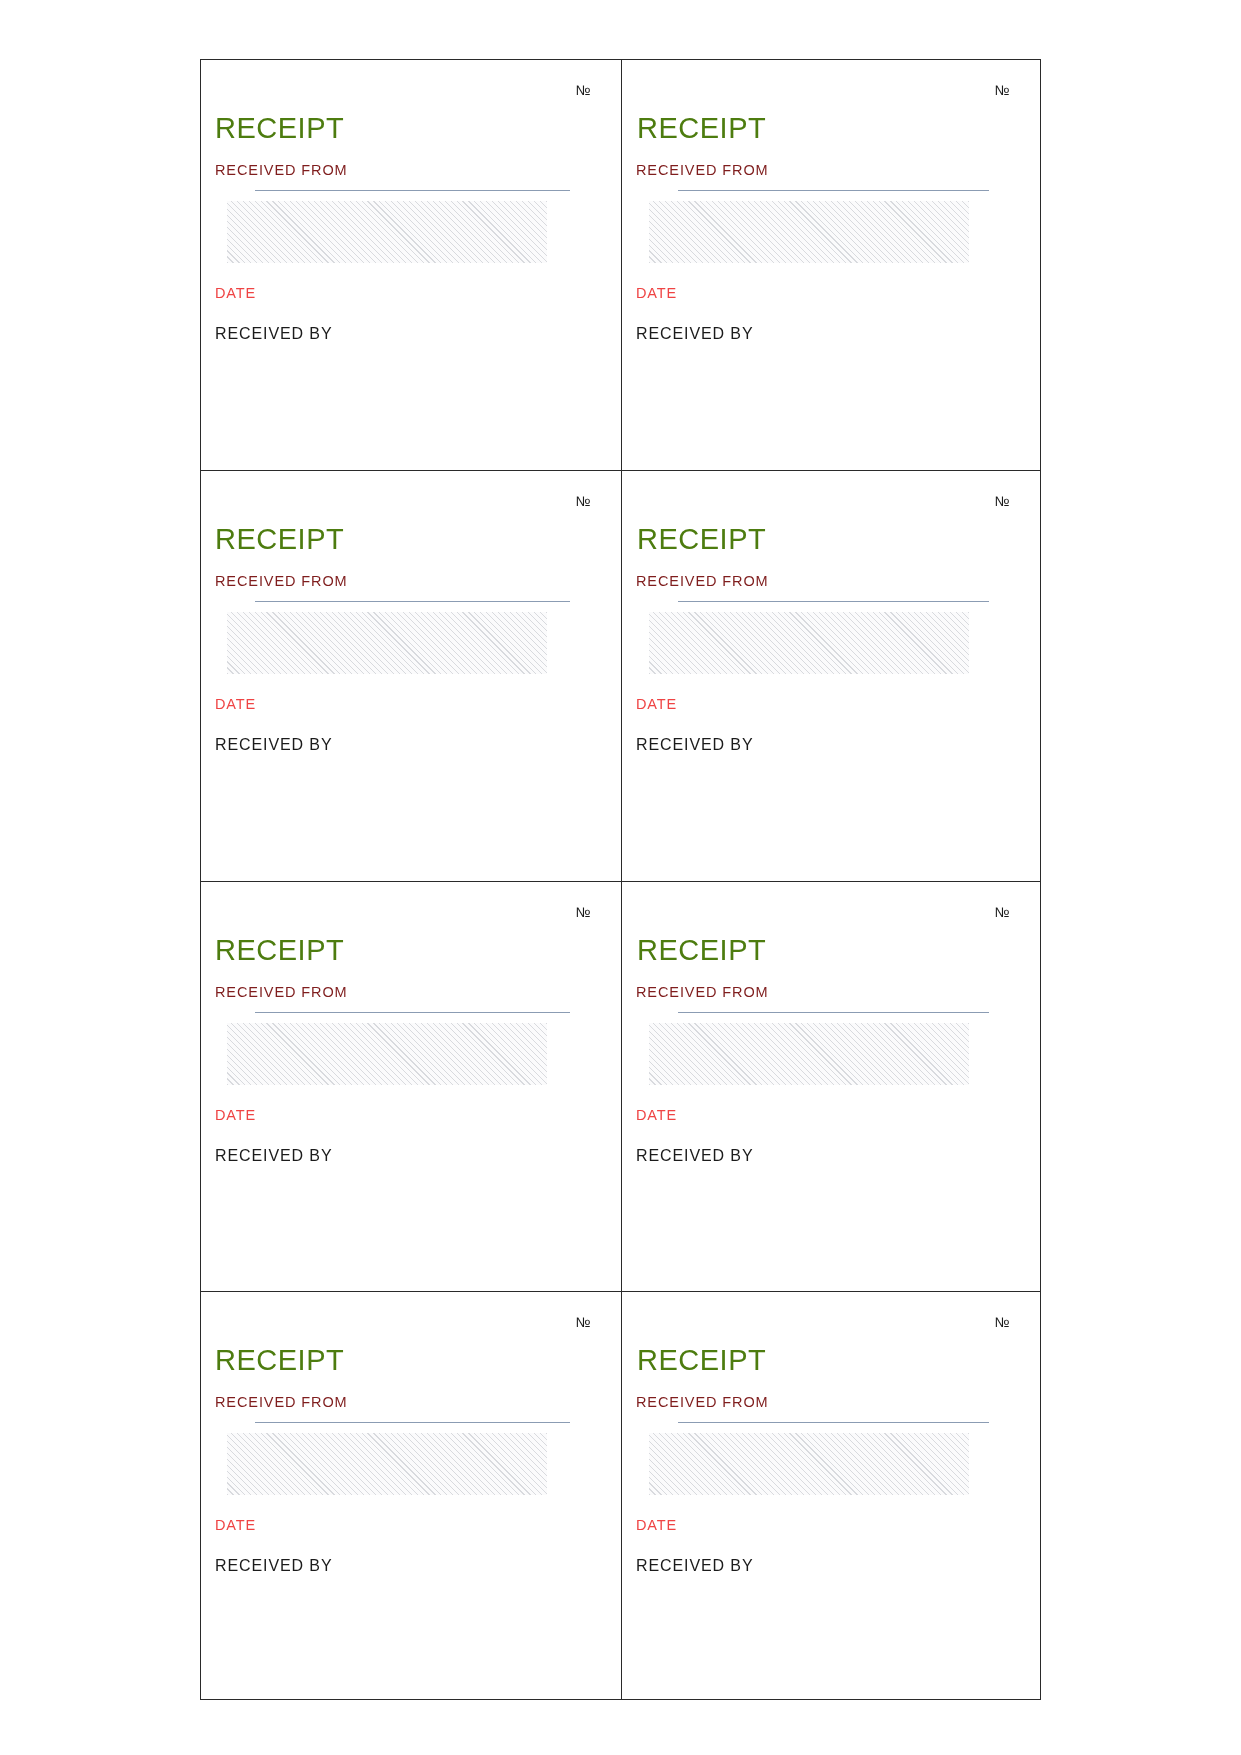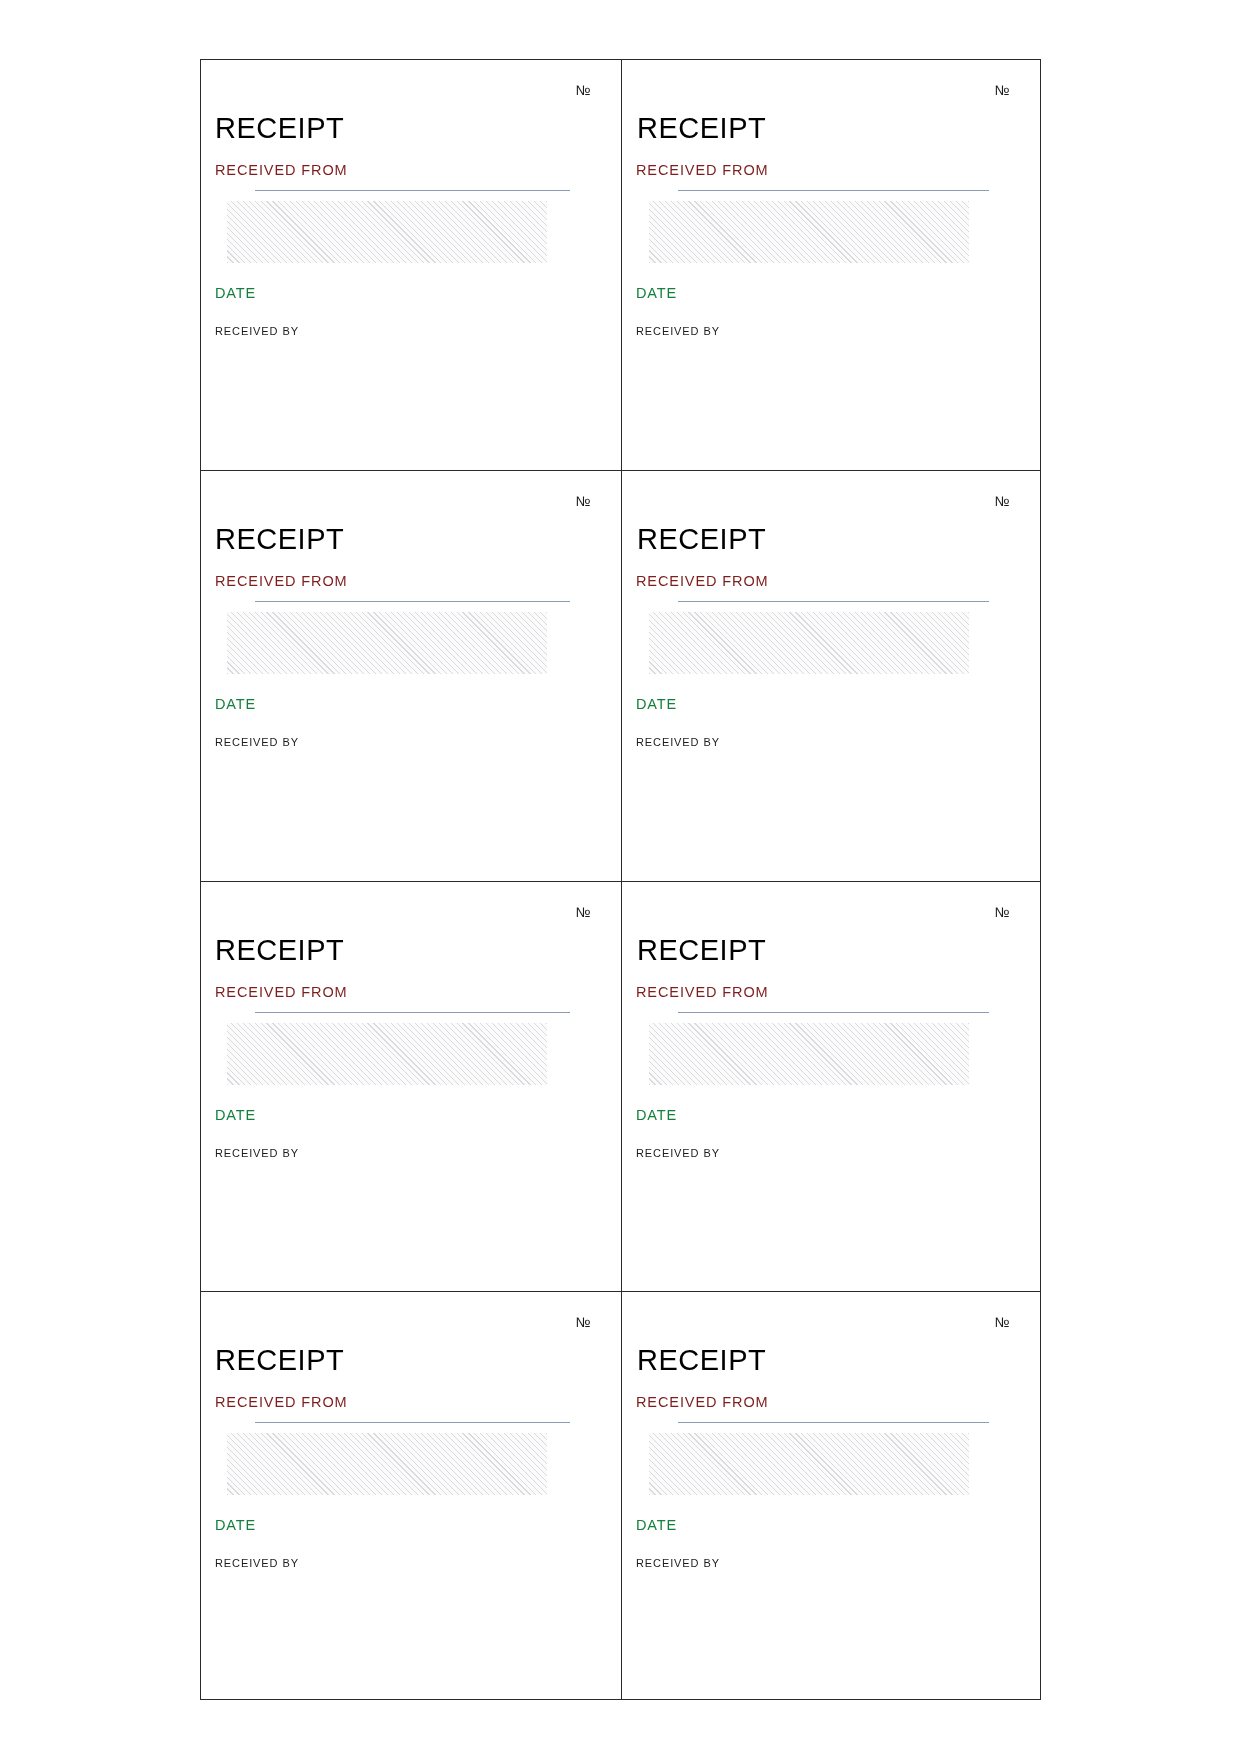--- a/index.html
+++ b/index.html
@@ -55,21 +55,21 @@
     color: #1b1b1b;
   }
 
   .title {
     position: absolute;
     left: 14px;
     top: 52px;
     font-size: 29px;
     letter-spacing: 0.5px;
     font-weight: 400;
-    color: #000000;
+    color: #4d7c0f;
     white-space: nowrap;
   }
 
   .label-received-from {
     position: absolute;
     left: 14px;
     top: 102px;
     font-size: 14.5px;
     letter-spacing: 0.9px;
     color: #7f1d1d;
@@ -101,28 +101,28 @@
       ),
       #fbfbfc;
   }
 
   .label-date {
     position: absolute;
     left: 14px;
     top: 225px;
     font-size: 14.5px;
     letter-spacing: 0.9px;
-    color: #15803d;
+    color: #ef4444;
   }
 
   .label-received-by {
     position: absolute;
     left: 14px;
     top: 265px;
-    font-size: 11px;
+    font-size: 16px;
     letter-spacing: 0.9px;
     color: #1b1b1b;
     white-space: nowrap;
   }
 
   
   .col-right .title { left: 15px; }
   .col-right .rule { left: 56px; width: 311px; }
   .col-right .amount-box { left: 27px; }
 </style>

